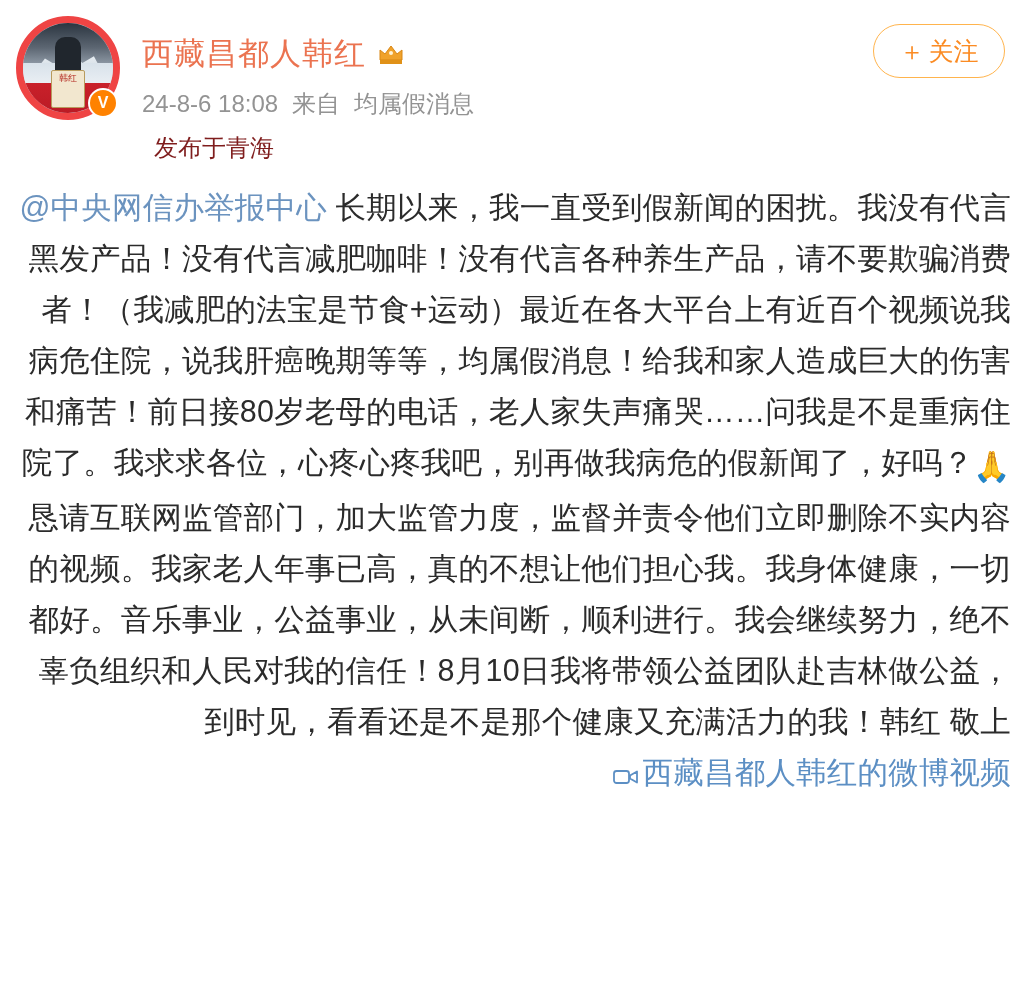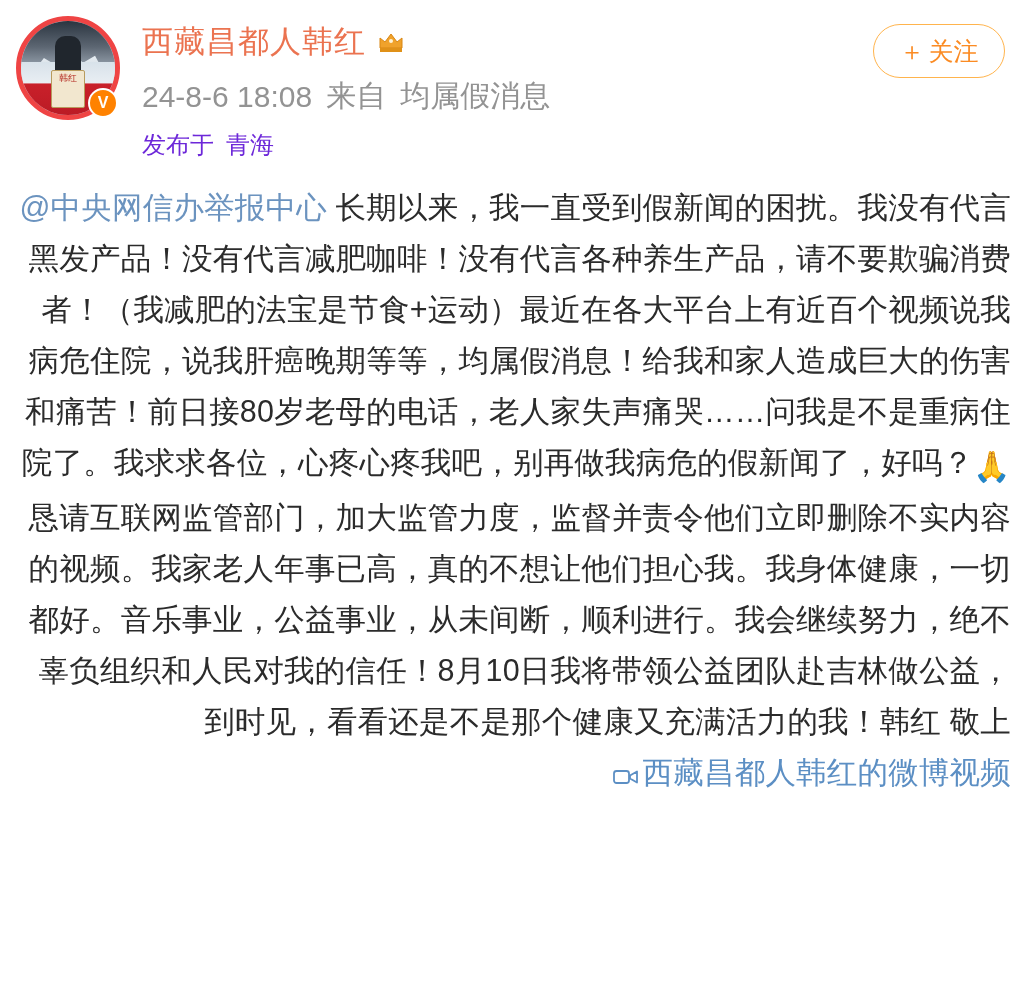--- a/index.html
+++ b/index.html
@@ -37,21 +37,21 @@
     flex: 0 0 104px;
     margin-top: 2px;
   }
   .avatar {
     width: 104px;
     height: 104px;
     border-radius: 50%;
     overflow: hidden;
     position: relative;
     background: #cfd6df;
-    border: 5px solid #ef4444;
+    border: 7px solid #ef4444;
     box-sizing: border-box;
   }
   .avatar .sky {
     position: absolute;
     left: 0; top: 0; right: 0;
     height: 46%;
     background: linear-gradient(180deg,#2b3540 0%, #5c6672 60%, #8d98a4 100%);
   }
   .avatar .ground {
     position: absolute;
@@ -108,53 +108,54 @@
   .head-info {
     margin-left: 22px;
     padding-top: 8px;
     flex: 1 1 auto;
     min-width: 0;
   }
   .nameline {
     display: flex;
     align-items: center;
     height: 40px;
+    margin-top: 12px;
   }
   .username {
     font-size: 31px;
     color: #eb7350;
     font-weight: 500;
     letter-spacing: 1px;
   }
   .crown-icon {
     margin-left: 10px;
     width: 30px; height: 30px;
     display: inline-block;
     position: relative;
   }
   .crown-icon svg { display: block; }
 
   .metaline {
     margin-top: 14px;
-    font-size: 30px;
+    font-size: 24px;
     color: #939393;
     display: flex;
     align-items: center;
     gap: 14px;
     white-space: nowrap;
   }
   .meta-source-link {
     color: #939393;
   }
   .locline {
     margin-top: 12px;
     font-size: 24px;
-    color: #6d28d9;
-    display: flex;
-    gap: 12px;
+    color: #7f1d1d;
+    display: flex;
+    margin-left: 12px;
   }
 
   .follow-btn {
     position: absolute;
     right: 6px;
     top: 10px;
     width: 132px;
     height: 54px;
     border: 1px solid #ffb44d;
     border-radius: 27px;

